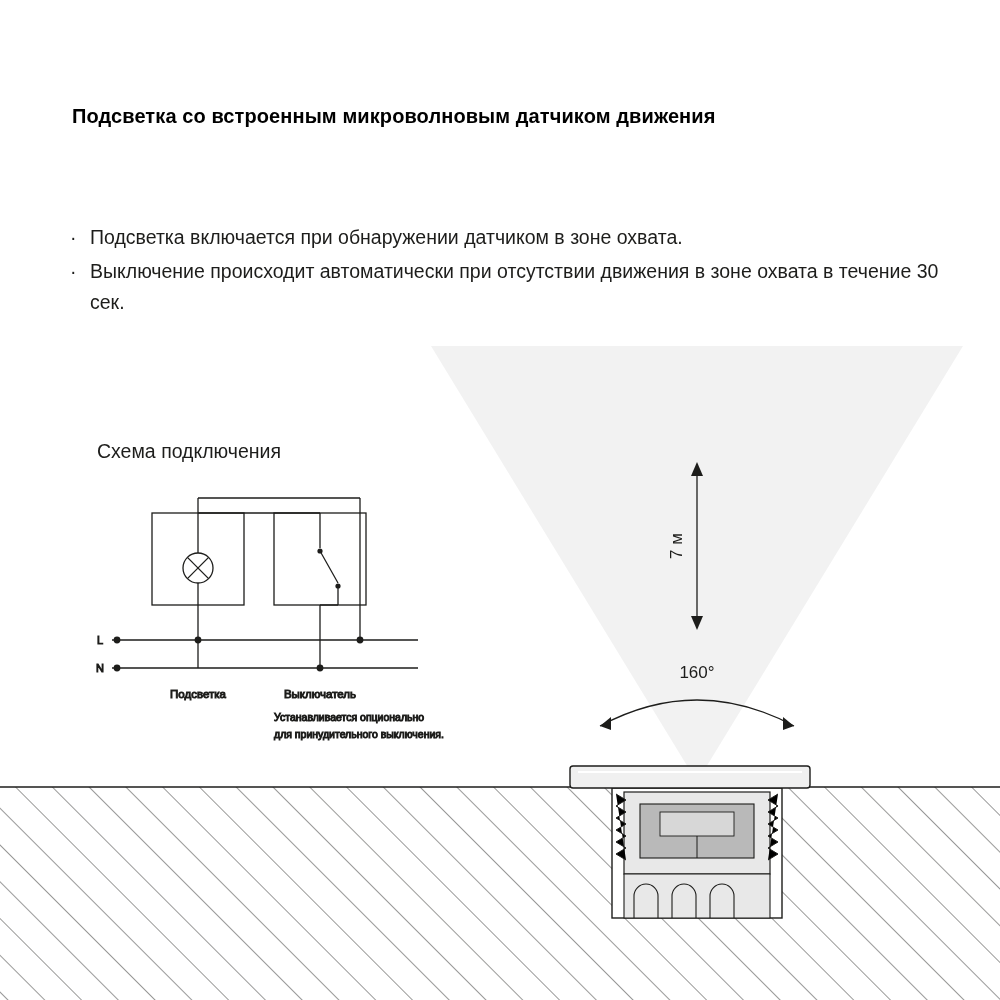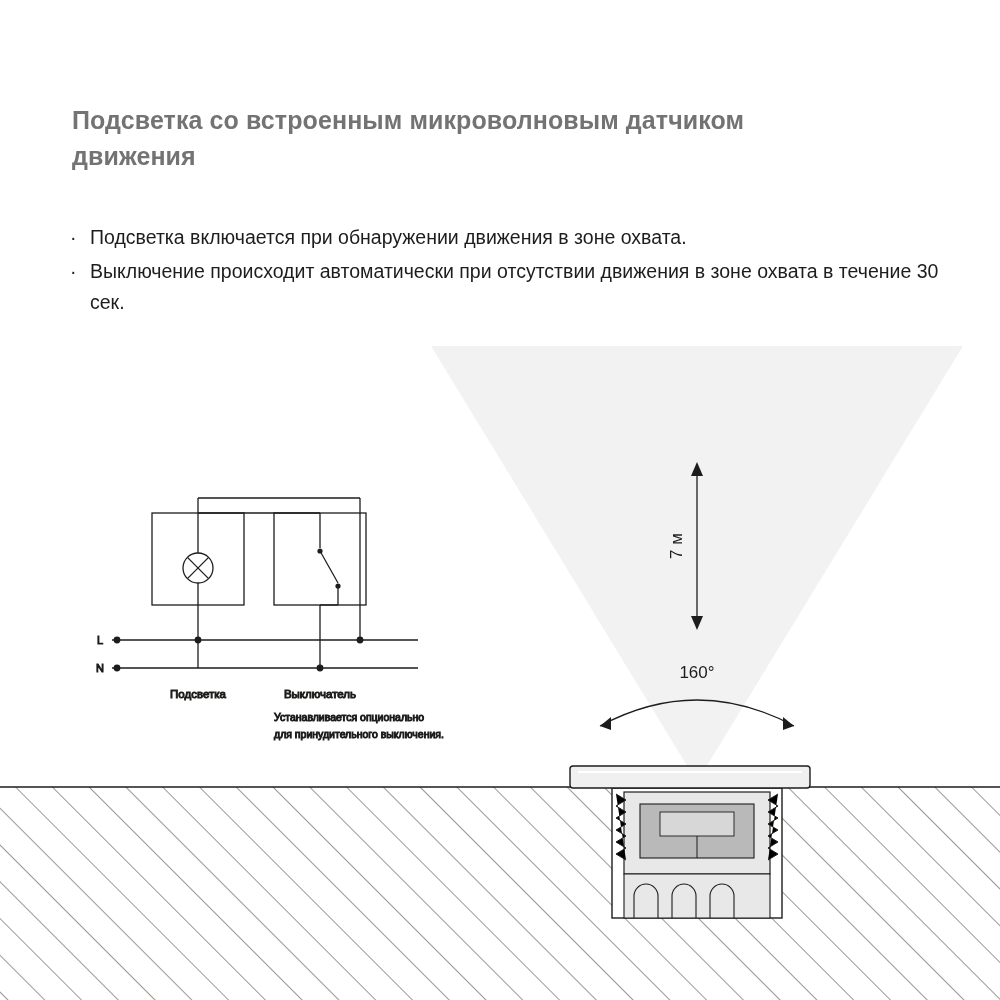--- a/index.html
+++ b/index.html
@@ -20,25 +20,25 @@
     position: absolute;
     inset: 0;
   }
 
   
   .title {
     position: absolute;
     left: 72px;
     top: 102px;
     width: 800px;
-    font-size: 25px;
+    font-size: 20px;
     font-weight: bold;
     line-height: 1.45;
     letter-spacing: 0.1px;
-    color: #737373;
+    color: #000000;
   }
 
   .bullets {
     position: absolute;
     left: 70px;
     top: 222px;
     width: 870px;
   }
   .bullet {
     display: flex;
@@ -111,30 +111,31 @@
 </head>
 <body>
 
 <div class="page">
 
   <div class="title">Подсветка со встроенным микроволновым датчиком движения</div>
 
   <div class="bullets">
     <div class="bullet">
       <span class="dot">·</span>
-      <span class="txt">Подсветка включается при обнаружении движения в зоне охвата.</span>
+      <span class="txt">Подсветка включается при обнаружении датчиком в зоне охвата.</span>
     </div>
     <div class="bullet">
       <span class="dot">·</span>
       <span class="txt">Выключение происходит автоматически при отсутствии движения в зоне охвата в течение 30 сек.</span>
     </div>
   </div>
 
   <div class="zone-label">Зона охвата</div>
 
+  <div class="wiring-title">Схема подключения</div>
 
   <svg class="layer" viewBox="0 0 1000 1000">
     <defs>
       <pattern id="hatch" width="26" height="26" patternUnits="userSpaceOnUse" patternTransform="rotate(-45)">
         <line x1="0" y1="0" x2="0" y2="26" stroke="#1d1d1b" stroke-width="1"></line>
       </pattern>
     </defs>
 
     <g>
       <polygon points="697,782 431,346 963,346" fill="#f2f2f2" stroke="none"></polygon>

